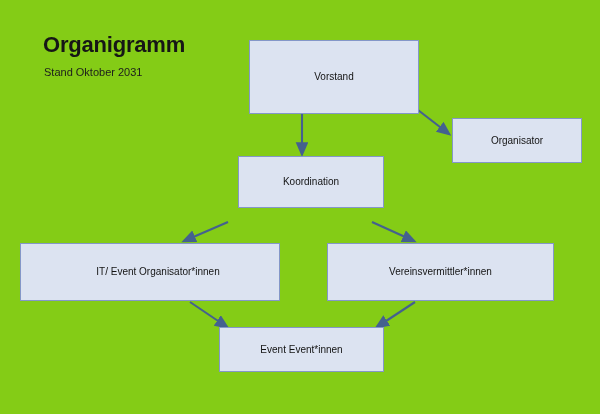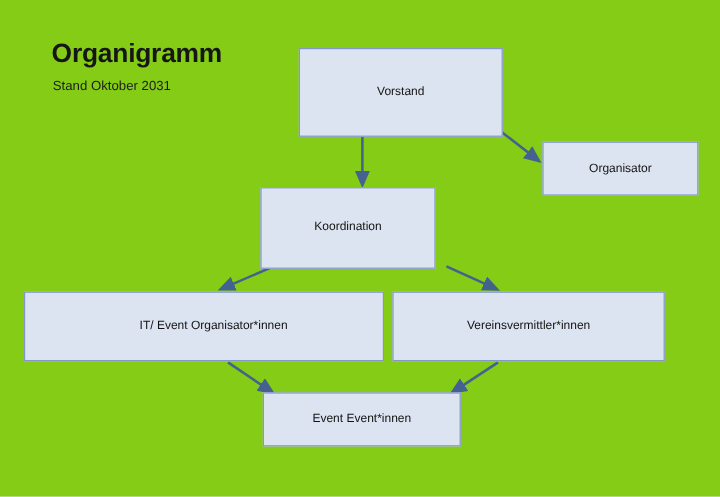--- a/index.html
+++ b/index.html
@@ -85,25 +85,25 @@
   </svg>
 
   <div class="node" style="left:249px;top:40px;width:170px;height:74px;">
     <span class="node-label">Vorstand</span>
   </div>
 
   <div class="node" style="left:452px;top:118px;width:130px;height:45px;">
     <span class="node-label">Organisator</span>
   </div>
 
-  <div class="node" style="left:217px;top:156px;width:146px;height:68px;">
+  <div class="node" style="left:238px;top:156px;width:146px;height:52px;">
     <span class="node-label">Koordination</span>
   </div>
 
-  <div class="node" style="left:20px;top:243px;width:300px;height:58px;padding-left:16px;">
+  <div class="node" style="left:20px;top:243px;width:260px;height:58px;padding-left:16px;">
     <span class="node-label">IT/ Event Organisator*innen</span>
   </div>
 
   <div class="node" style="left:327px;top:243px;width:227px;height:58px;">
     <span class="node-label">Vereinsvermittler*innen</span>
   </div>
 
   <div class="node" style="left:219px;top:327px;width:165px;height:45px;">
     <span class="node-label">Event Event*innen</span>
   </div>

